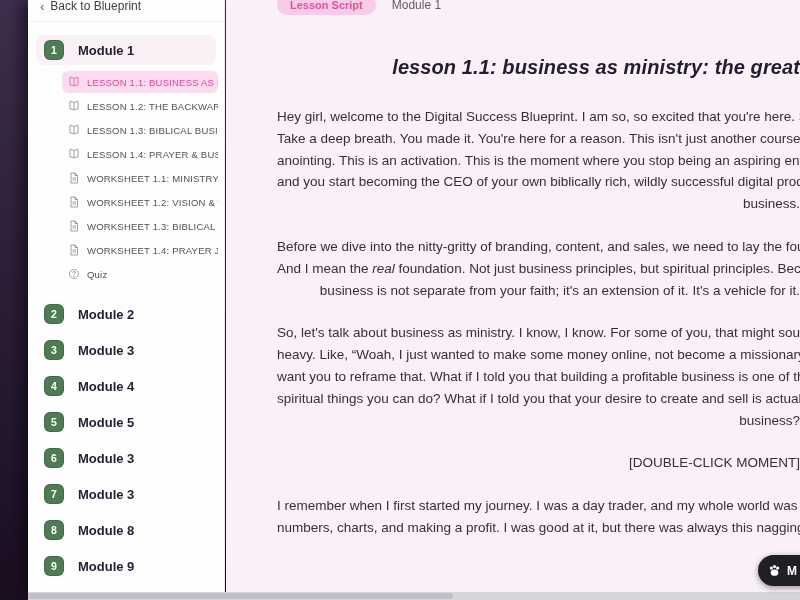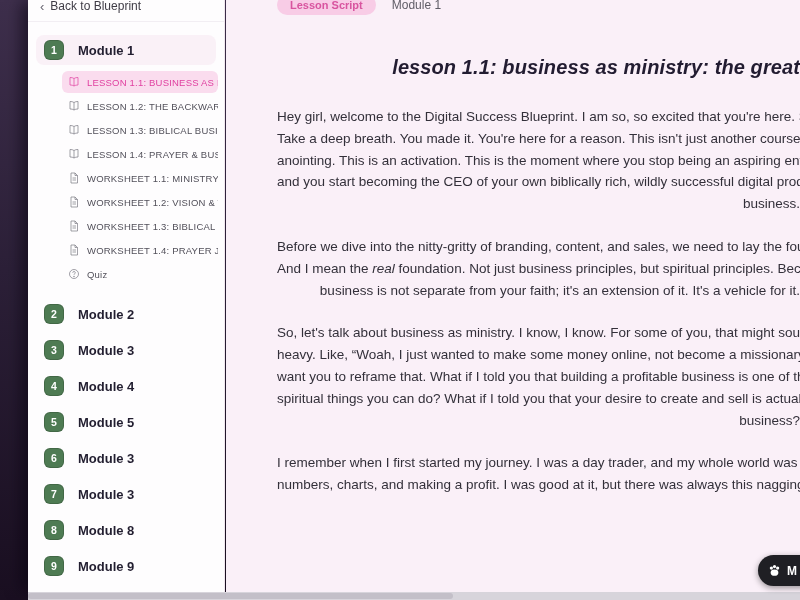--- a/index.html
+++ b/index.html
@@ -238,20 +238,23 @@
           <div class="line">business is not separate from your faith; it's an extension of it. It's a vehicle for it.</div>
         </div>
         <div class="para">
           <div class="line">So, let's talk about business as ministry. I know, I know. For some of you, that might sound a little</div>
           <div class="line">heavy. Like, “Woah, I just wanted to make some money online, not become a missionary.” But I</div>
           <div class="line">want you to reframe that. What if I told you that building a profitable business is one of the most</div>
           <div class="line">spiritual things you can do? What if I told you that your desire to create and sell is actually a divine</div>
           <div class="line">business?</div>
         </div>
         <div class="para">
+          <div class="line">[DOUBLE-CLICK MOMENT]</div>
+        </div>
+        <div class="para">
           <div class="line">I remember when I first started my journey. I was a day trader, and my whole world was about</div>
           <div class="line">numbers, charts, and making a profit. I was good at it, but there was always this nagging feeling</div>
         </div>
       </div>
   </div>
 </div>
 
 <div class="hscrollbar">
   <div class="hscroll-thumb"></div>
 </div>

